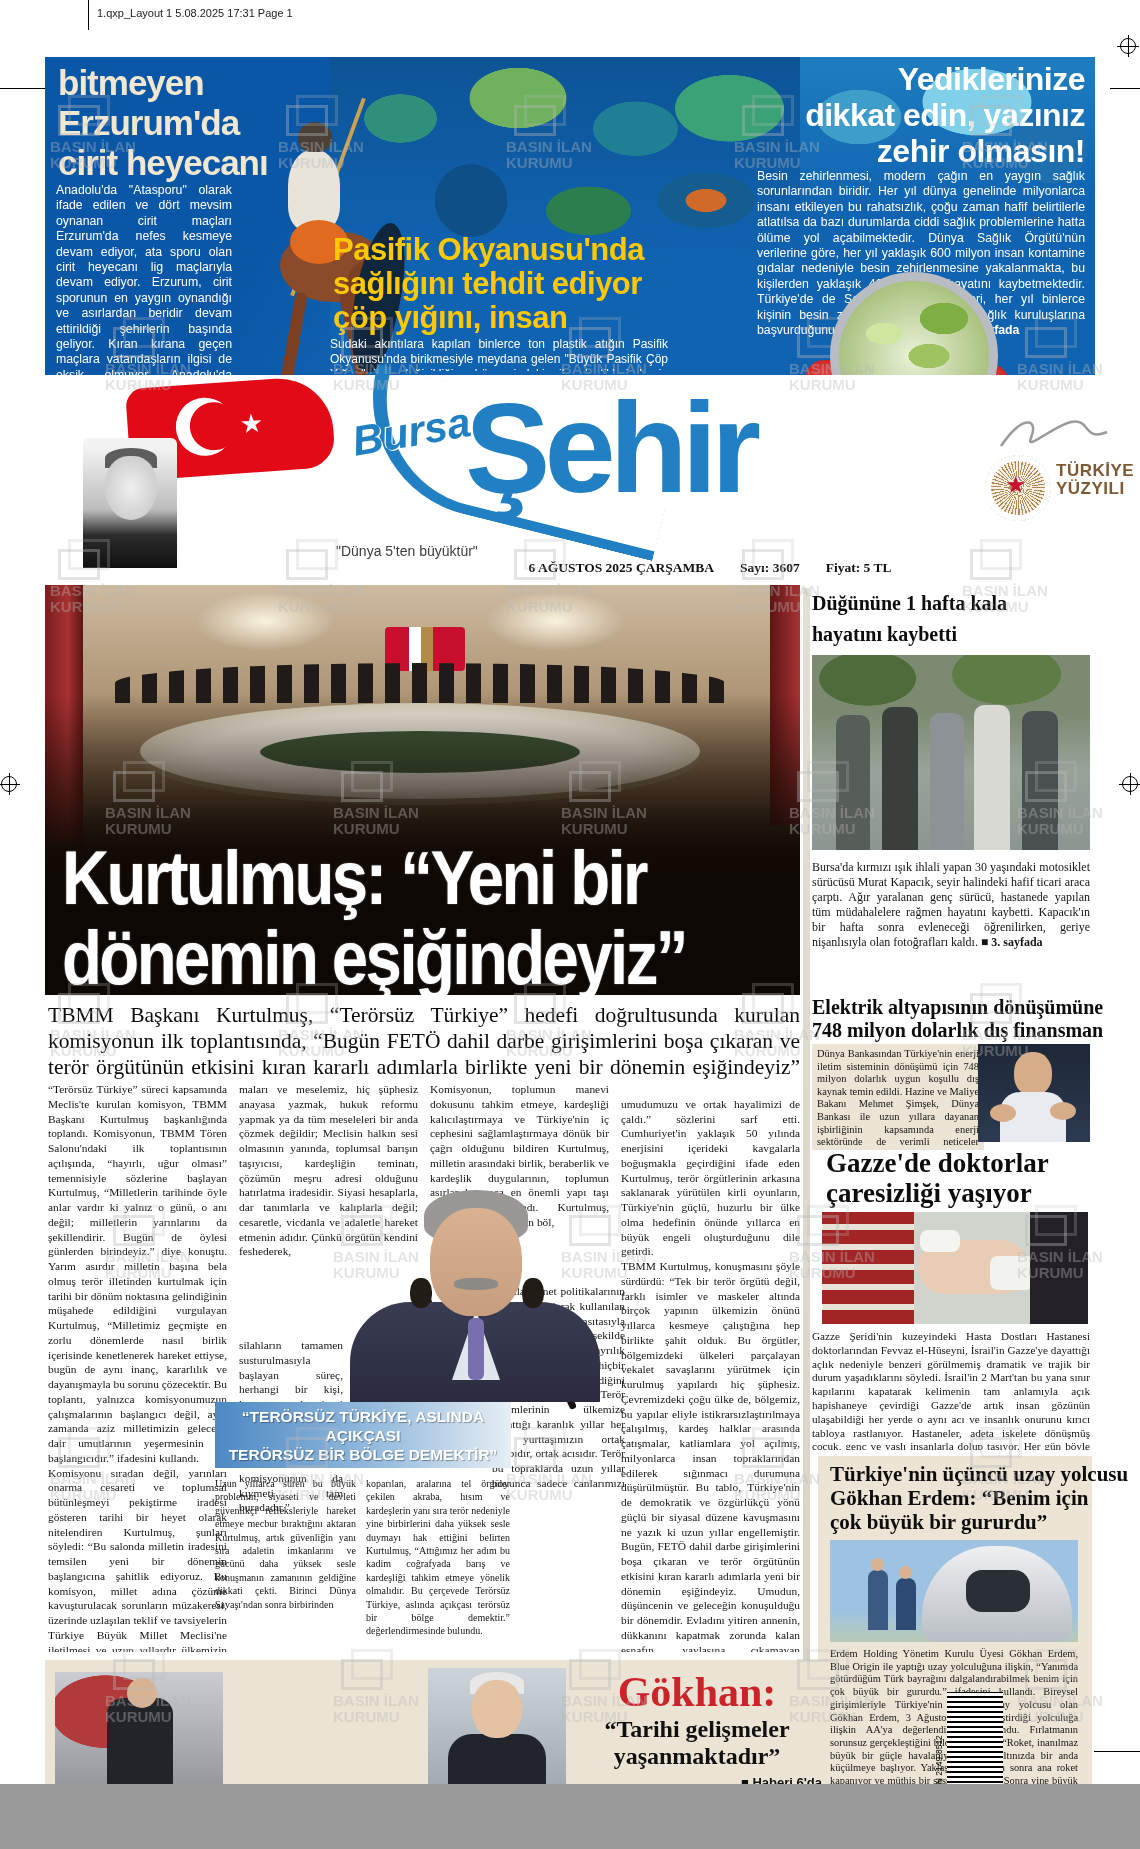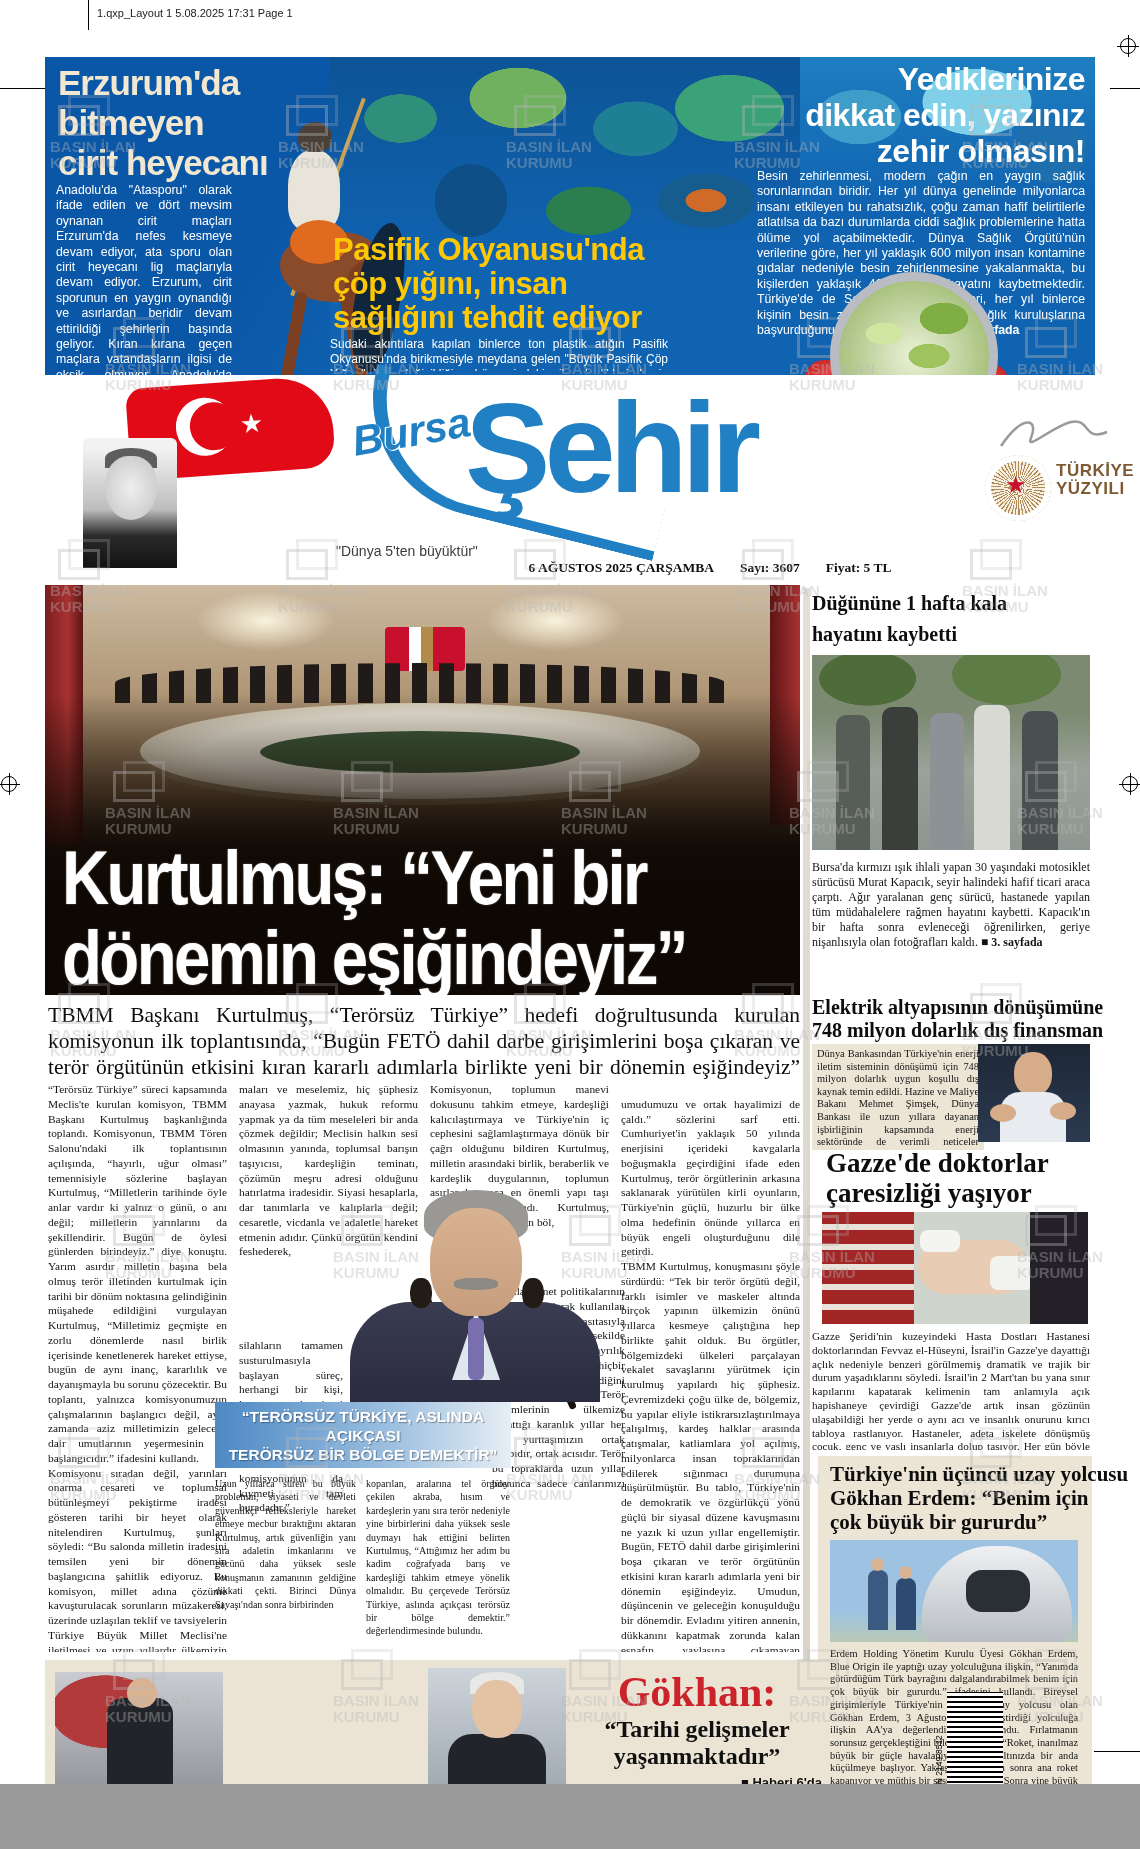--- a/index.html
+++ b/index.html
@@ -201,35 +201,35 @@
       <div class="rider"></div>
       <div class="helmet"></div>
       <div class="body"></div>
       <div class="head"></div>
       <div class="leg" style="left:28px;top:180px;transform:rotate(10deg);"></div>
       <div class="leg" style="left:88px;top:180px;transform:rotate(-12deg);"></div>
       <div class="saddle"></div>
     </div>
 
     <div class="abs" style="left:13px;top:6px;width:300px;">
+      <div class="bn-head-cream">bitmeyen</div>
       <div class="bn-head-cream">Erzurum'da</div>
-      <div class="bn-head-cream">bitmeyen</div>
       <div class="bn-head-cream">cirit heyecanı</div>
     </div>
     <div class="abs bn-body just hide" style="left:11px;top:126px;width:176px;height:192px;">
       <span>Anadolu'da "Atasporu" olarak ifade edilen ve dört mevsim oynanan cirit maçları Erzurum'da nefes kesmeye devam ediyor, ata sporu olan cirit heyecanı lig maçlarıyla devam ediyor. Erzurum, cirit sporunun en yaygın oynandığı ve asırlardan beridir devam ettirildiği şehirlerin başında geliyor. Kıran kırana geçen maçlara vatandaşların ilgisi de eksik olmuyor. Anadolu'da "Atasporu" olarak ifade edilen ve dört mevsim oynanan cirit maçları Erzurum'da nefes kesmeye devam ediyor.</span>
       
     </div>
 
     <div class="abs diver"></div>
 
     <div class="abs" style="left:288px;top:176px;width:400px;">
       <div class="bn-yellow">Pasifik Okyanusu'nda</div>
+      <div class="bn-yellow">sağlığını tehdit ediyor</div>
       <div class="bn-yellow">çöp yığını, insan</div>
-      <div class="bn-yellow">sağlığını tehdit ediyor</div>
     </div>
     <div class="abs bn-body just hide" style="left:285px;top:280px;width:338px;height:34px;font-size:12px;line-height:15px;">
       <span>Sudaki akıntılara kapılan binlerce ton plastik atığın Pasifik Okyanusu'nda birikmesiyle meydana gelen "Büyük Pasifik Çöp Yığını", iklim değişikliği ve bünyesindeki mikroplastiklerin besin zincirine karışmasıyla insan sağlığı için tehlike oluşturuyor.</span>
       
     </div>
 
     <div class="abs" style="left:650px;top:4px;width:390px;">
       <div class="bn-white-head">Yediklerinize</div>
       <div class="bn-white-head">dikkat edin, yazınız</div>
       <div class="bn-white-head">zehir olmasın!</div>

